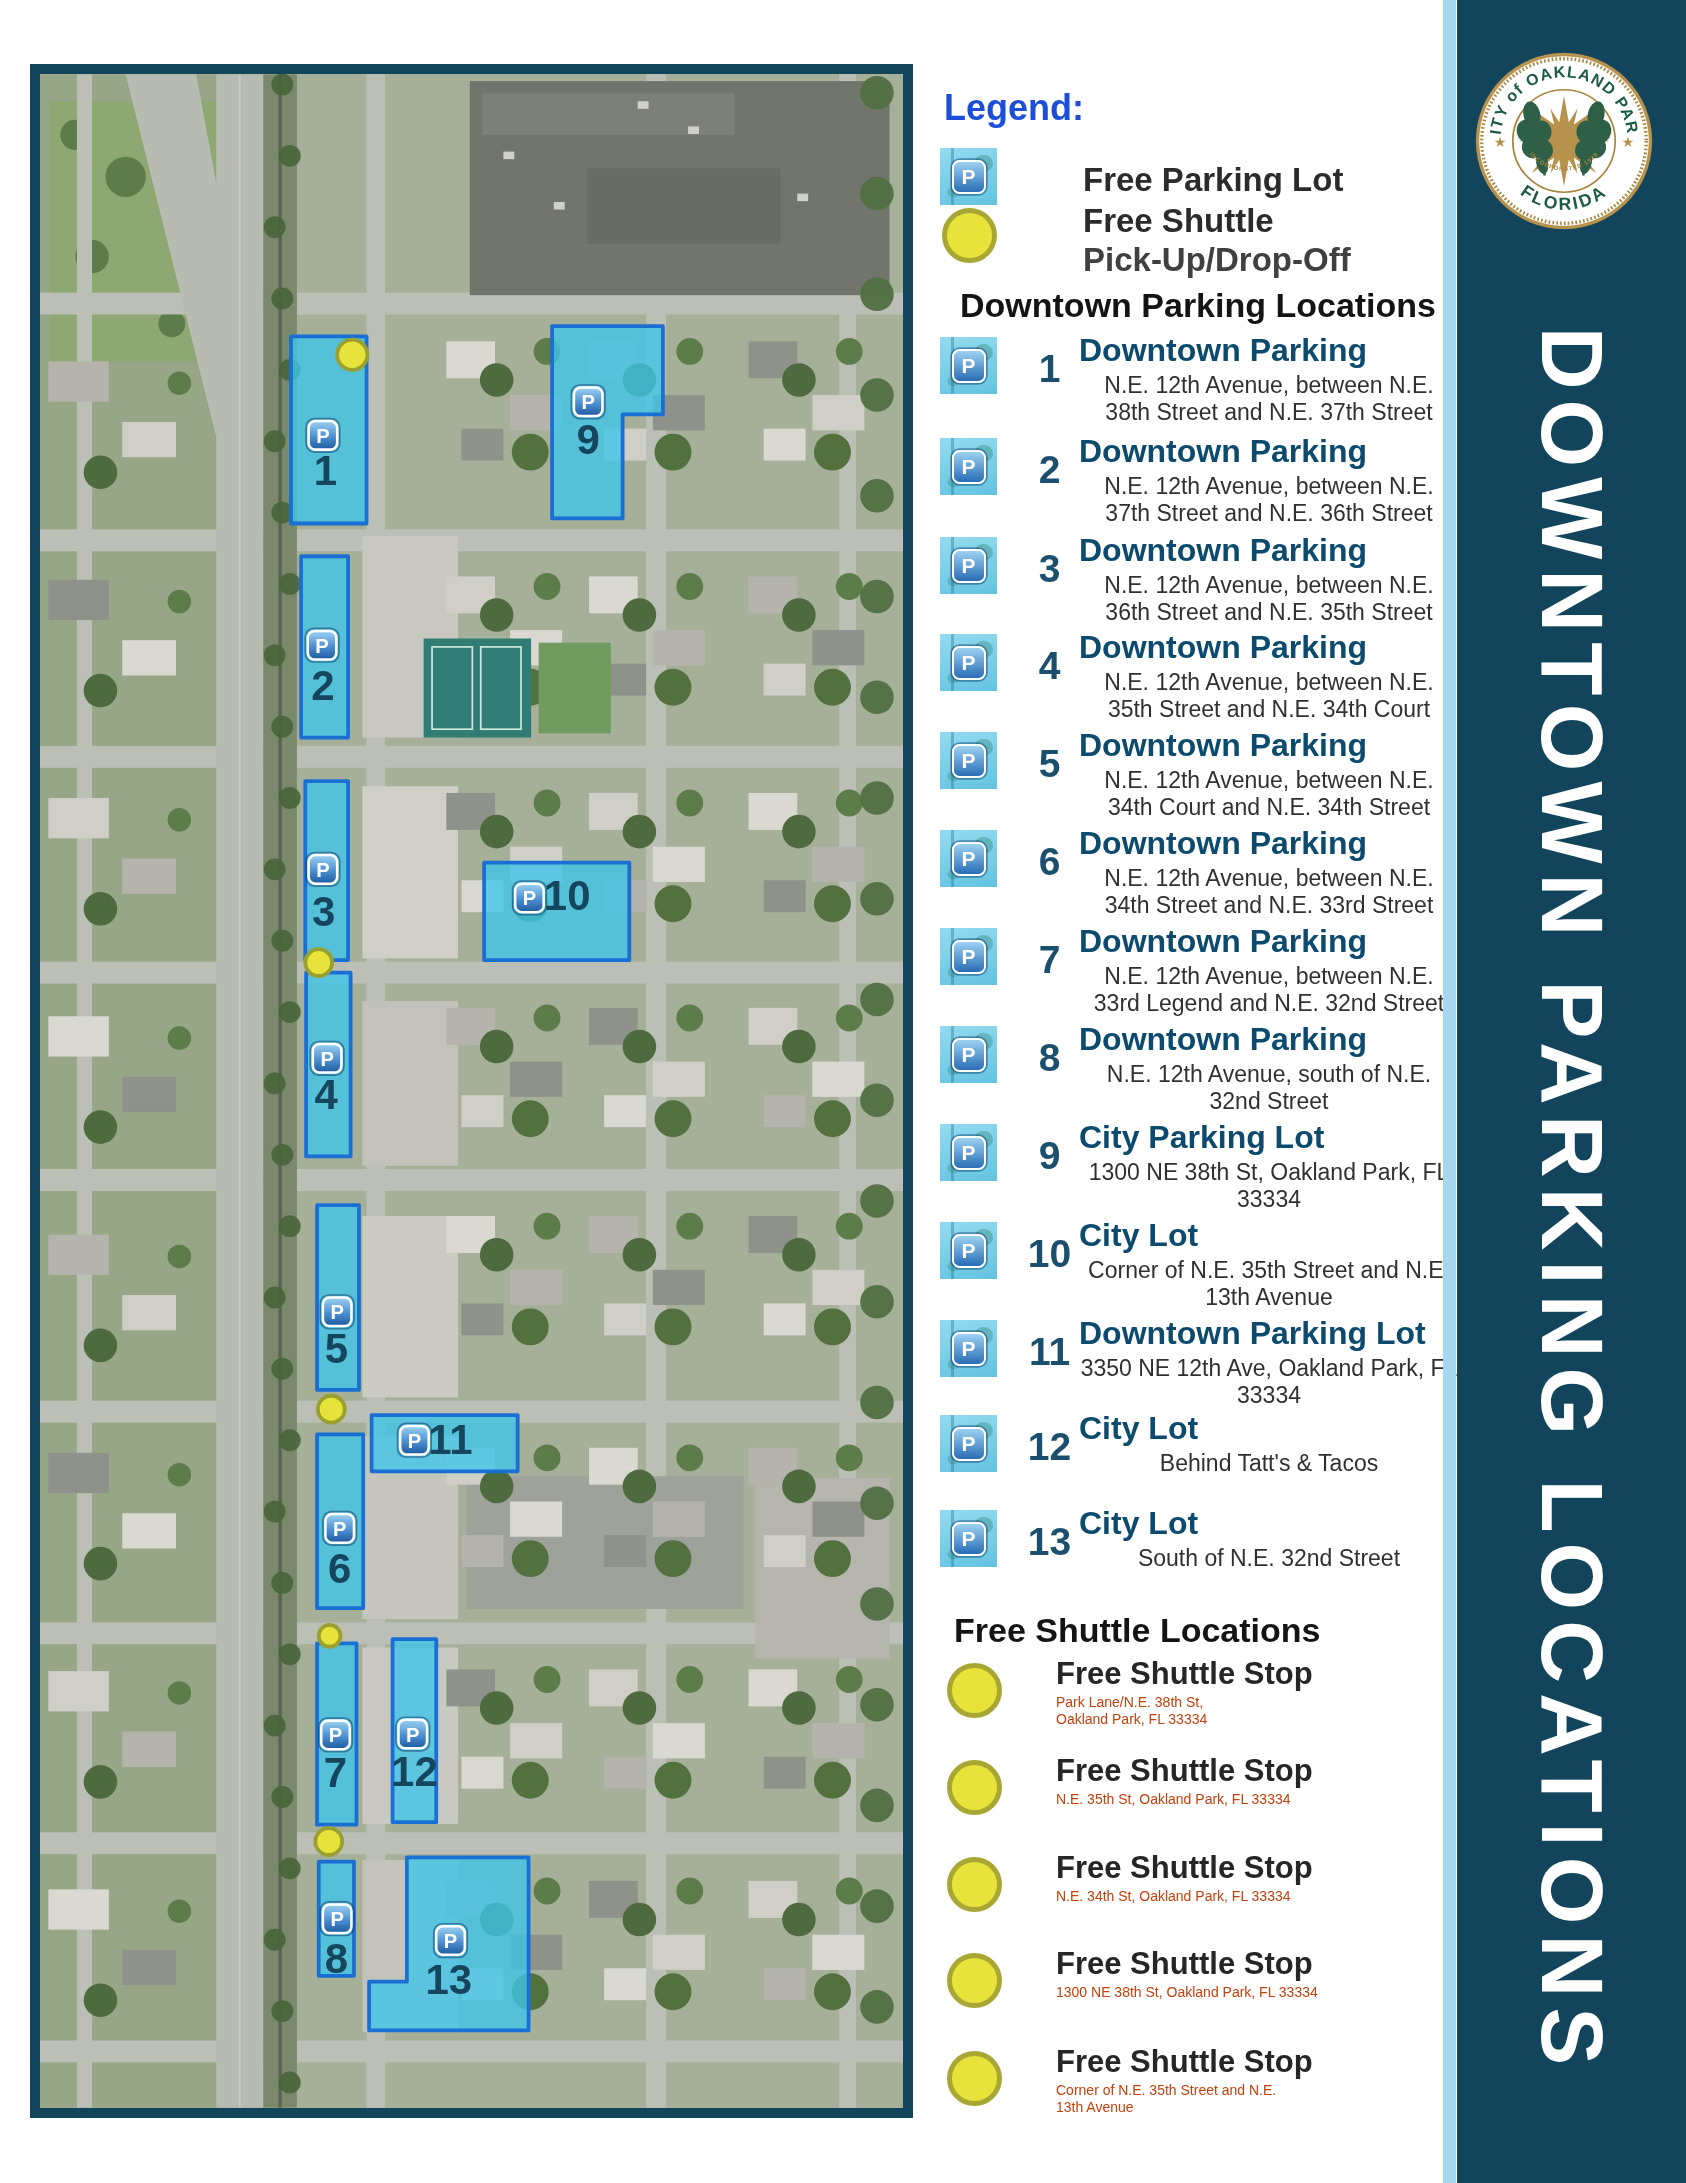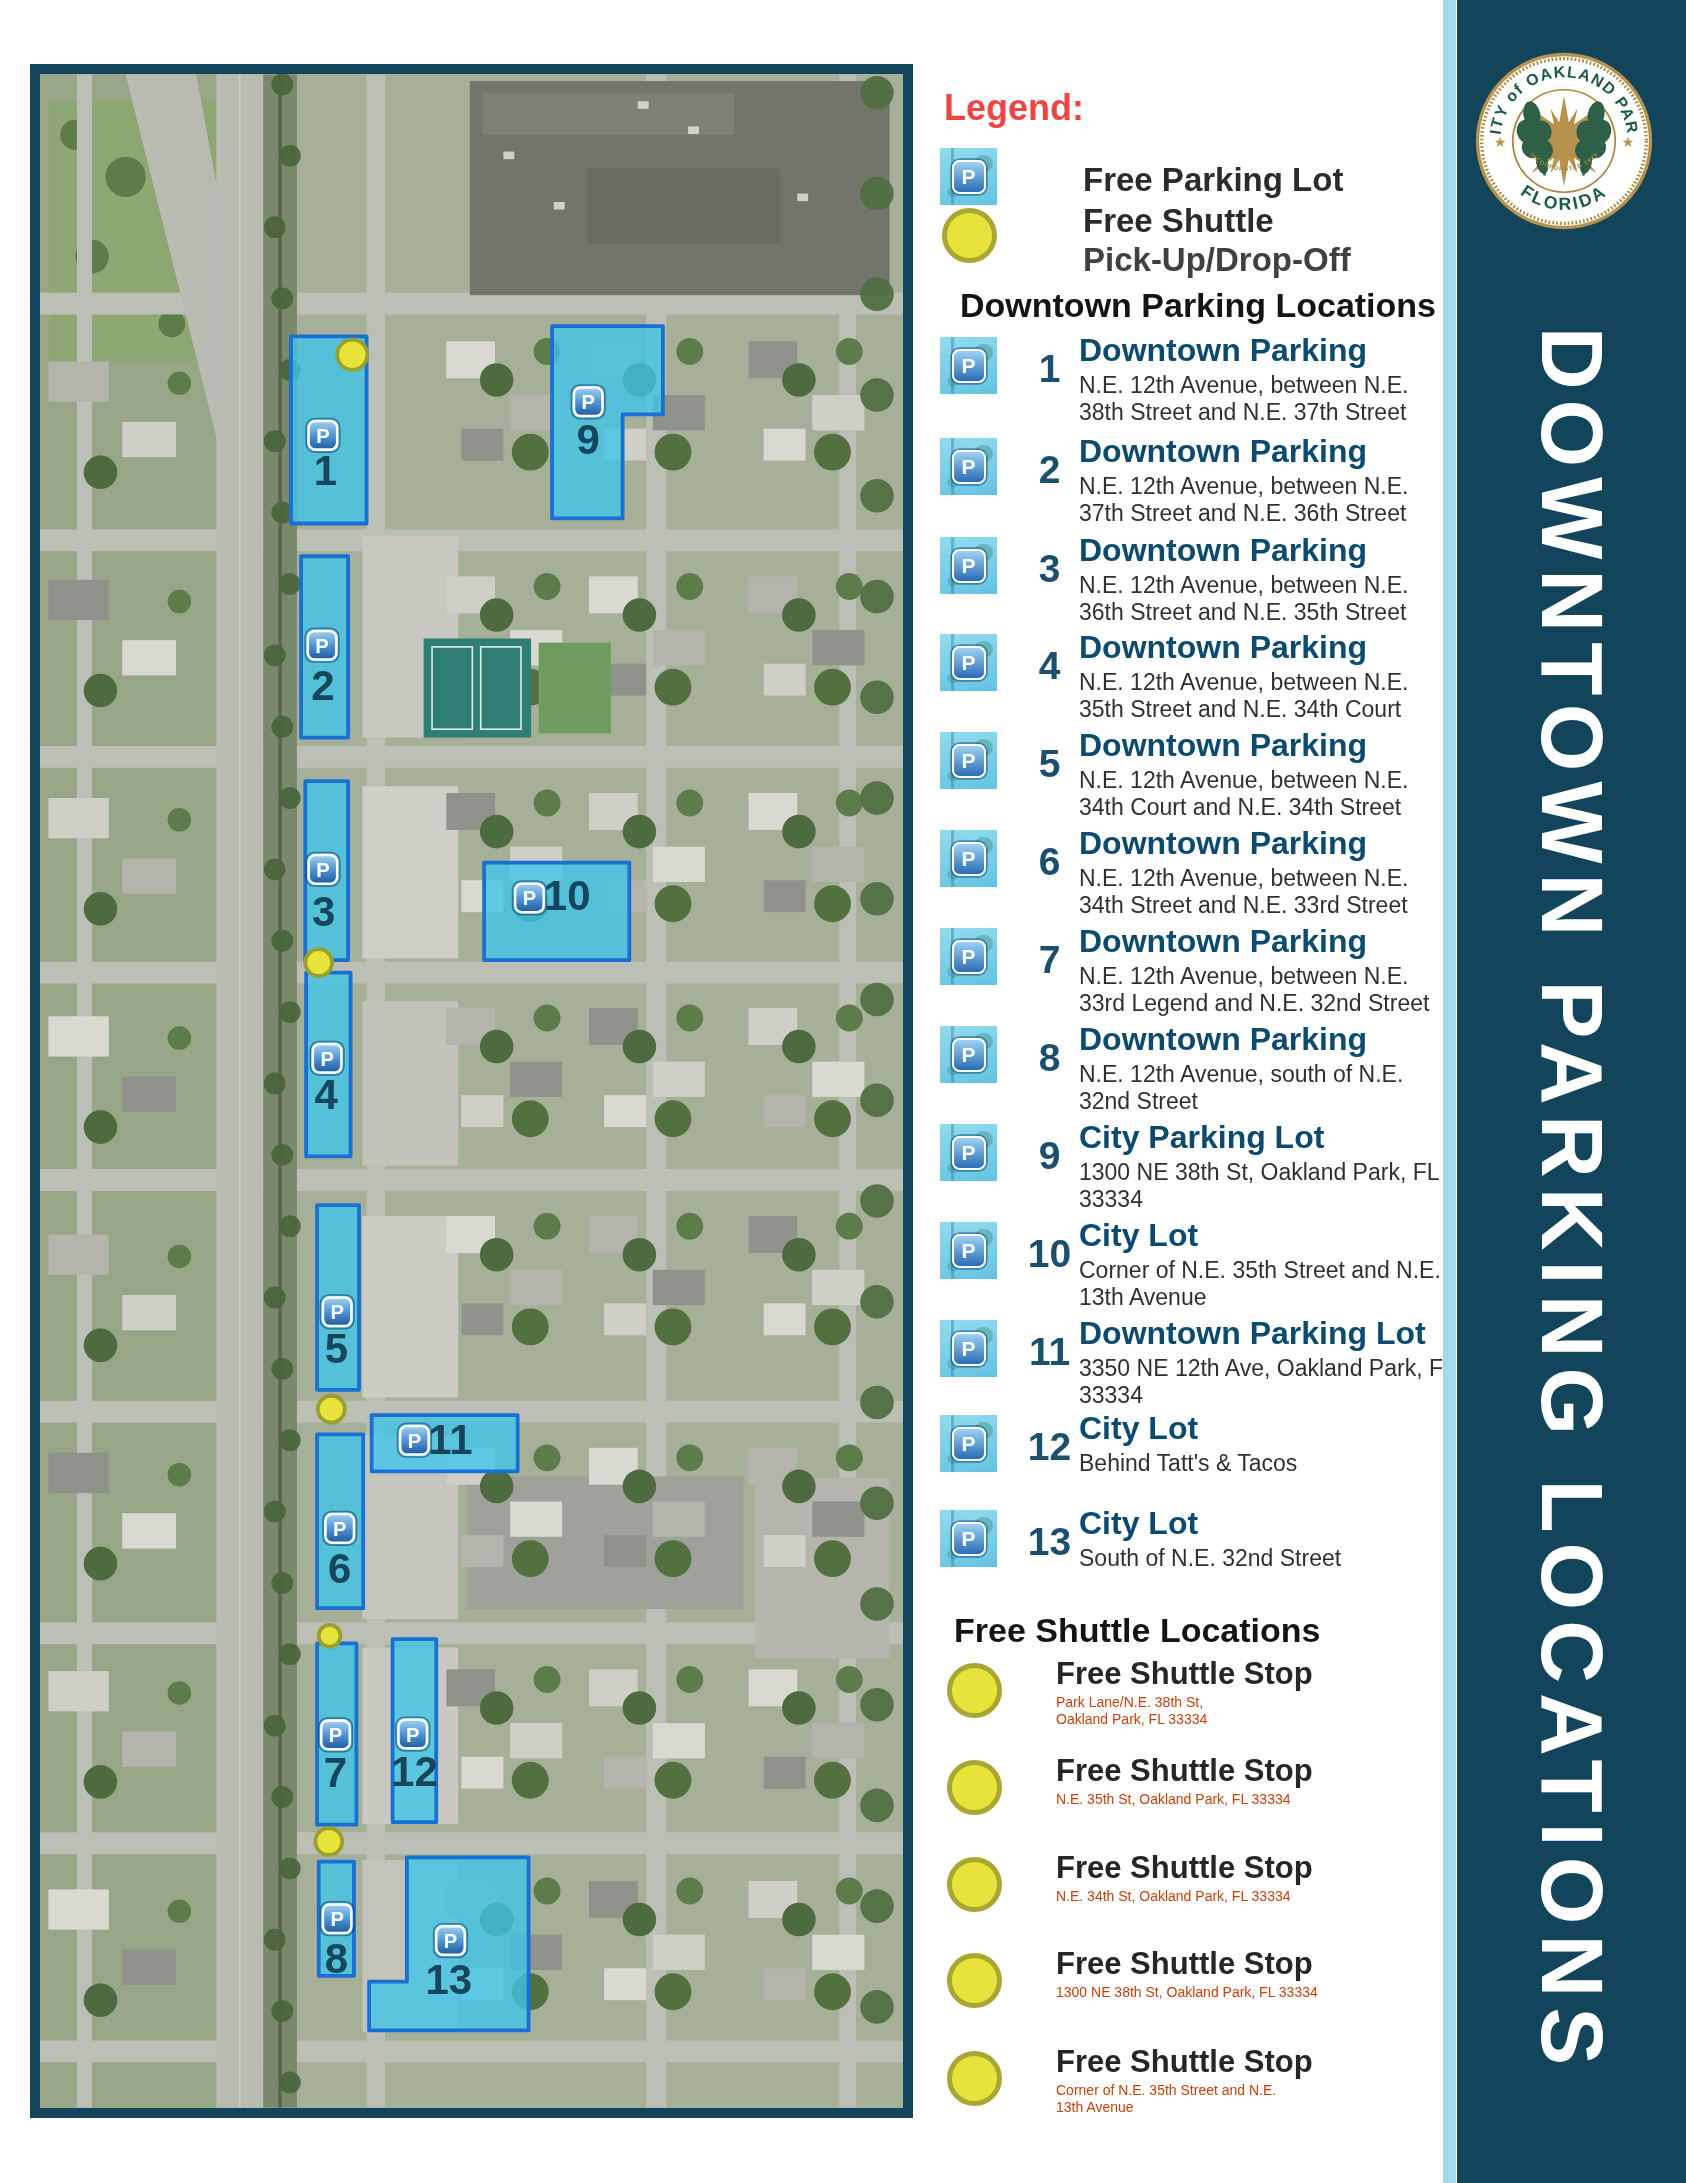--- a/index.html
+++ b/index.html
@@ -15,21 +15,21 @@
   
   .banner-strip{position:absolute;left:1443px;top:0;width:13.4px;height:2183px;background:#a5d8ef;}
   .banner-bg{position:absolute;left:1457px;top:0;width:230px;height:2183px;background:#12455c;}
   .banner-text{position:absolute;left:1687px;top:248px;width:1906px;height:230px;
     transform:rotate(90deg);transform-origin:0 0;
     display:flex;align-items:center;justify-content:center;
     color:#ffffff;font-size:87px;font-weight:700;letter-spacing:10px;white-space:nowrap;}
   .seal{position:absolute;left:1475px;top:52px;width:178px;height:178px;}
 
   
-  .h-legend{position:absolute;left:944px;top:87px;font-size:36px;font-weight:700;color:#ef4444;}
+  .h-legend{position:absolute;left:944px;top:87px;font-size:36px;font-weight:700;color:#1d4ed8;}
   .h-section{position:absolute;font-size:34px;font-weight:700;color:#141414;}
   #parking-heading{left:960px;top:286px;}
   #shuttle-heading{left:954px;top:1611px;}
 
   .tile{width:57px;height:57px;background:linear-gradient(165deg,#92dbef 0%,#64c3e0 100%);
     position:absolute;overflow:hidden;}
   .tile::before{content:"";position:absolute;left:11px;top:0;width:3.4px;height:100%;background:rgba(25,105,145,.35);}
   .tile::after{content:"";position:absolute;right:4.2px;top:6.7px;width:18.5px;height:17px;border-radius:50%;
     background:rgba(40,125,110,.35);box-shadow:-30px 28.6px 0 -3.4px rgba(40,125,110,.30);}
   .pbadge{position:absolute;left:50%;top:50%;transform:translate(-50%,-50%);z-index:1;
@@ -43,21 +43,21 @@
   .legend-shuttle-1{position:absolute;left:1083px;top:202px;font-size:33px;font-weight:600;color:#2b2b2b;}
   .legend-shuttle-2{position:absolute;left:1083px;top:241px;font-size:33px;font-weight:700;color:#404040;}
 
   
   .p-row{position:absolute;left:940px;width:563px;height:99px;}
   .p-row .tile{left:0;top:3.4px;}
   .row-num{position:absolute;left:71px;top:13.4px;width:77px;text-align:center;
     font-size:39px;font-weight:700;color:#1b4f6e;}
   .row-text{position:absolute;left:139px;top:0;width:403px;}
   .row-title{font-size:32px;font-weight:600;color:#0c4a6e;line-height:1.05;}
-  .row-addr{margin-top:4.2px;font-size:23px;color:#303030;line-height:1.2;width:380px;}
+  .row-addr{margin-top:4.2px;font-size:23px;color:#303030;line-height:1.2;width:380px;text-align:center;}
 
   .s-row{position:absolute;left:940px;width:596px;height:94px;}
   .s-dot{position:absolute;left:6.7px;top:5px;}
   .s-text{position:absolute;left:116px;top:0;width:437px;}
   .s-title{font-size:31px;font-weight:600;color:#262626;line-height:1.05;}
   .s-addr{margin-top:3.4px;font-size:14px;color:#c2410c;line-height:1.25;white-space:pre-line;}
 </style>
 </head>
 <body>
 

